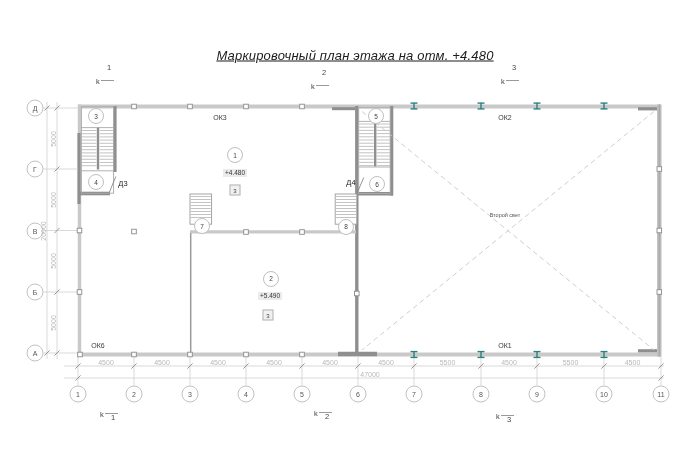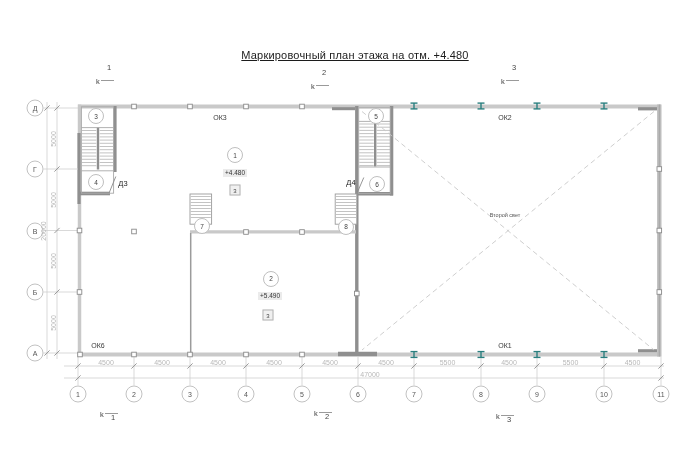--- a/index.html
+++ b/index.html
@@ -1,20 +1,20 @@
 <!DOCTYPE html>
 <html><head>
 <meta charset="utf-8">
 <style>
   html,body{margin:0;padding:0;background:#fff;}
   #canvas{position:relative;width:700px;height:474px;background:#ffffff;
           font-family:"Liberation Sans",sans-serif;overflow:hidden;}
   #plan{position:absolute;left:0;top:0;}
   .abs{position:absolute;transform:translate(-50%,-50%);white-space:nowrap;}
-  .title{text-decoration:underline;font-size:11px;color:#1c1c1c;letter-spacing:.2px;}
+  .title{font-style:italic;text-decoration:underline;font-size:13px;color:#1c1c1c;letter-spacing:.2px;}
   .oklabel{font-size:7px;color:#3a3a3a;}
   .doorlabel{font-size:7.5px;color:#222;}
   .second{font-size:5.5px;color:#555;}
   .elev{font-size:6.5px;color:#333;background:#ebebeb;padding:0 2px;line-height:8px;}
   .tag{width:9px;height:9px;border:1px solid #b3b3b3;background:#f0f0f0;font-size:6px;color:#444;
        display:flex;align-items:center;justify-content:center;}
   .gcircle{width:15px;height:15px;border:1px solid #c2c2c2;border-radius:50%;background:#fff;
            font-size:7px;color:#555;display:flex;align-items:center;justify-content:center;}
   .mcircle{width:14px;height:14px;border:1px solid #bfbfbf;border-radius:50%;background:#fff;
            font-size:6.5px;color:#444;display:flex;align-items:center;justify-content:center;}

